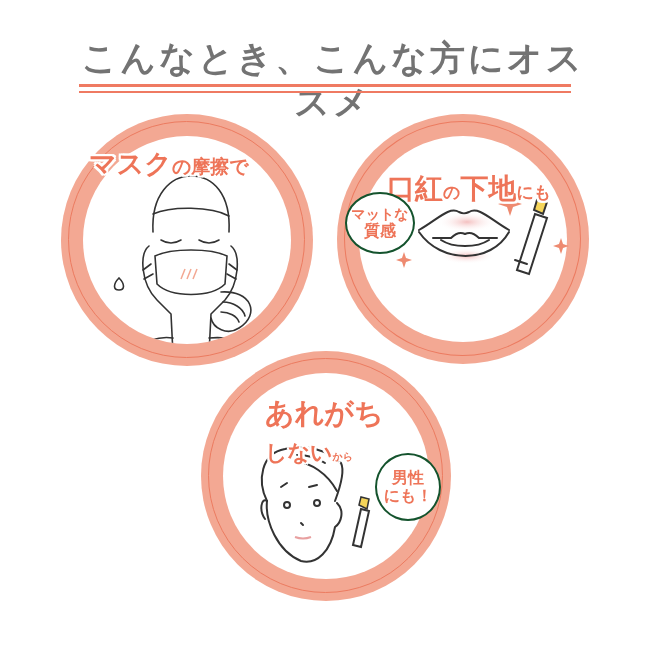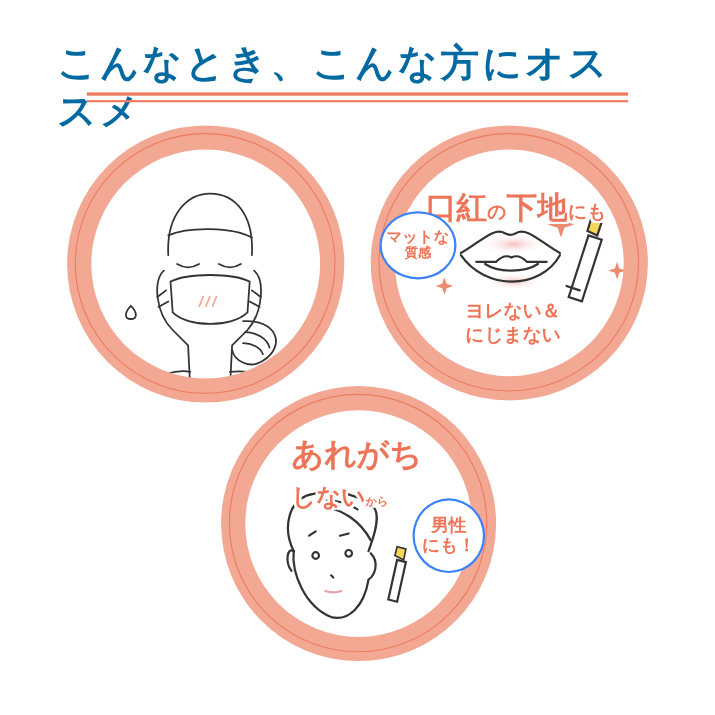--- a/index.html
+++ b/index.html
@@ -1,25 +1,25 @@
 <!DOCTYPE html>
 <html><head>
 <meta charset="utf-8">
 <style>
   html,body{margin:0;padding:0;background:#fff;}
   body{width:650px;height:650px;position:relative;overflow:hidden;font-family:"DejaVu Sans","Liberation Sans",sans-serif;}
-  .title{position:absolute;left:52px;top:36px;width:530px;color:#0369a1;font-size:35px;font-weight:bold;letter-spacing:3px;line-height:44px;}
+  .title{position:absolute;left:68px;top:36px;width:530px;text-align:center;color:#737373;font-size:35px;font-weight:bold;letter-spacing:3px;line-height:44px;}
   .rule{position:absolute;left:79px;width:492px;height:3px;background:#ef7a62;}
   .circle{position:absolute;border-radius:50%;background:#f3a893;box-sizing:border-box;}
   .circle .inner-line{position:absolute;border-radius:50%;border:1.5px solid #ec7b60;}
   .circle .face{position:absolute;border-radius:50%;background:#fff;}
   .art{position:absolute;left:0;top:0;}
   .txt{position:absolute;color:#ee7458;font-weight:bold;white-space:nowrap;}
   .txt.outl{ text-shadow: 2px 0 #fff,-2px 0 #fff,0 2px #fff,0 -2px #fff,2px 2px #fff,-2px -2px #fff,2px -2px #fff,-2px 2px #fff;}
-  .bubble{position:absolute;border:2px solid #3b82f6;border-radius:50%;background:#fff;color:#ee7458;font-weight:bold;text-align:left;box-sizing:border-box;display:flex;flex-direction:column;justify-content:center;align-items:center;line-height:1.15;}
+  .bubble{position:absolute;border:2px solid #14532d;border-radius:50%;background:#fff;color:#ee7458;font-weight:bold;text-align:left;box-sizing:border-box;display:flex;flex-direction:column;justify-content:center;align-items:center;line-height:1.15;}
 </style>
 </head>
 <body>
 
 <div class="title">こんなとき、こんな方にオススメ</div>
 <div class="rule" style="top:84px;"></div>
 <div class="rule" style="top:91px;height:2px;"></div>
 
 <div class="circle" style="left:61px;top:114px;width:252px;height:252px;">
   <div class="inner-line" style="left:7px;top:7px;width:235px;height:235px;"></div>
@@ -49,20 +49,23 @@
       <path d="M162 188 c10 0 20 6 22 14 M160 198 c8 0 16 4 18 10"></path>
 
       <path d="M70 240 C80 226 100 222 112 224 M148 224 C170 222 186 228 196 240"></path>
 
       <path d="M58 164 c-6 6 -6 12 0 12 c6 0 6 -6 0 -12 z"></path>
     </g>
     <g stroke="#f3a893" stroke-width="1.5">
         <path d="M124 155 l-4 10 M130 155 l-4 10 M136 155 l-4 10"></path>
       </g>
   </svg>
+  <div class="txt outl" style="left:28px;top:32px;">
+    <span style="font-size:27px;">マスク</span><span style="font-size:19px;">の摩擦で</span>
+  </div>
 </div>
 
 <div class="circle" style="left:337px;top:114px;width:252px;height:250px;">
   <div class="inner-line" style="left:7px;top:7px;width:235px;height:233px;"></div>
   <div class="face" style="left:22px;top:22px;width:208px;height:206px;"></div>
   <svg class="art" width="252" height="250" viewBox="0 0 252 250">
     <defs>
       <radialGradient id="blush" cx="50%" cy="50%" r="50%">
           <stop offset="0" stop-color="#f4c0c0"></stop>
           <stop offset="1" stop-color="#fff" stop-opacity="0"></stop>
@@ -85,25 +88,21 @@
       <path d="M173 78 l3 9 l9 3 l-9 3 l-3 9 l-3 -9 l-9 -3 l9 -3 z"></path>
       <path d="M224 124 l2 6 l6 2 l-6 2 l-2 6 l-2 -6 l-6 -2 l6 -2 z"></path>
       <path d="M67 138 l2 6 l6 2 l-6 2 l-2 6 l-2 -6 l-6 -2 l6 -2 z"></path>
     </g>
   </svg>
   <div class="txt outl" style="left:50px;top:42px;margin-top:14px;">
     <span style="font-size:28px;">口紅</span><span style="font-size:17px;">の</span><span style="font-size:28px;">下地</span><span style="font-size:17px;">にも</span>
   </div>
   <div class="bubble" style="left:8px;top:78px;width:70px;height:62px;font-size:14px;">
     <span>マットな</span>
-    <span style="font-size:12px;">質感</span>
-  </div>
-  <div class="txt" style="left:86px;top:158px;font-size:17px;line-height:22px;font-weight:bold;">
-    <div>ヨレない＆</div>
-    <div>にじまない</div>
+    <span style="font-size:16px;">質感</span>
   </div>
 </div>
 
 <div class="circle" style="left:201px;top:351px;width:250px;height:250px;">
   <div class="inner-line" style="left:7px;top:7px;width:233px;height:233px;"></div>
   <div class="face" style="left:22px;top:22px;width:206px;height:206px;"></div>
   <svg class="art" width="250" height="250" viewBox="0 0 250 250">
     <g fill="none" stroke="#333" stroke-width="2" stroke-linecap="round">
       <path d="M66 150 C56 130 60 102 84 98 C104 92 128 100 140 112 C144 120 140 134 134 150"></path>
       <path d="M66 150 C64 170 76 200 100 210 C116 214 130 200 134 176 C140 172 144 160 136 152"></path>

